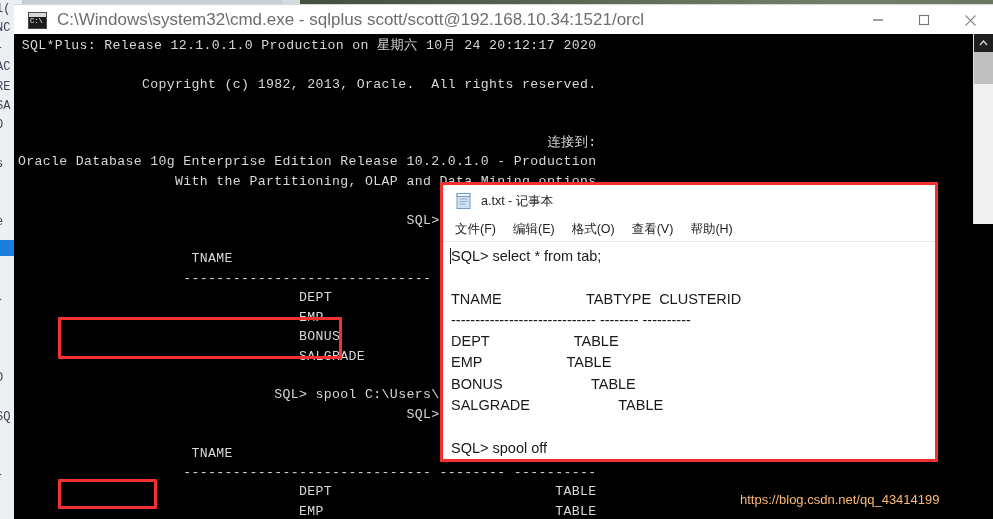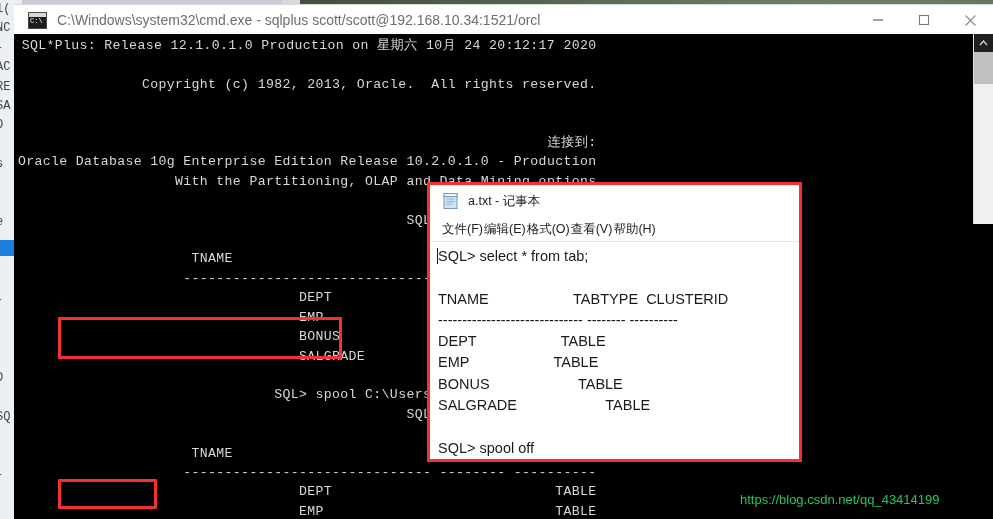--- a/index.html
+++ b/index.html
@@ -54,21 +54,21 @@
     position:relative;flex:none;
   }
   #cmd-icon:before{
     content:"";position:absolute;left:0;top:0;right:0;height:4px;background:#d8d8d8;
   }
   #cmd-icon:after{
     content:"C:\\";position:absolute;left:1px;top:4px;
     font-family:"Liberation Mono",monospace;font-size:7px;color:#ffffff;line-height:9px;
   }
   #cmd-title{
-    font-size:14px;color:#6e6e6e;white-space:nowrap;
+    font-size:17px;color:#6e6e6e;white-space:nowrap;
     font-family:"Liberation Sans",sans-serif;
   }
   .wbtn{
     width:46px;height:30px;display:flex;align-items:center;justify-content:center;
     flex:none;
   }
   .wbtn svg{display:block;}
   #cmd-winbtns{position:absolute;right:0;top:0;display:flex;height:30px;}
 
   #cmd-body{
@@ -105,34 +105,34 @@
   
   .redbox{
     position:absolute;border:3px solid #f43030;border-radius:1px;
     pointer-events:none;
   }
   #redbox-spool-cmd{left:44px;top:313px;width:278px;height:36px;}
   #redbox-spool-off{left:44px;top:475px;width:93px;height:24px;}
 
   
   #notepad{
-    position:absolute;left:427px;top:182px;width:375px;height:280px;
+    position:absolute;left:440px;top:182px;width:498px;height:280px;
     border:3px solid #f43030;background:#ffffff;box-sizing:border-box;
   }
   #np-titlebar{
     height:32px;display:flex;align-items:center;background:#ffffff;
   }
   #np-icon{
     width:17px;height:18px;margin-left:12px;margin-right:9px;flex:none;position:relative;
   }
   #np-title{
     font-size:12.5px;color:#1d1d1d;font-family:"Liberation Sans",sans-serif;
   }
   #np-menubar{
-    height:24px;display:flex;align-items:center;gap:1px;padding-left:12px;
+    height:24px;display:flex;align-items:center;gap:17px;padding-left:12px;
     background:#ffffff;border-bottom:1px solid #e8e8e8;
   }
   .np-menu{
     font-size:12.5px;color:#1d1d1d;white-space:nowrap;
     font-family:"Liberation Sans",sans-serif;
   }
   #np-content{
     position:relative;height:215px;background:#ffffff;overflow:hidden;
   }
   #np-text{
@@ -140,21 +140,21 @@
     font-family:"Liberation Sans",sans-serif;
     font-size:14.5px;line-height:21.3px;color:#1a1a1a;white-space:pre;
   }
   #np-caret{
     position:absolute;left:7px;top:6px;width:1px;height:16px;background:#1a1a1a;
   }
 
   
   #watermark{
     position:absolute;left:740px;top:492px;
-    font-size:13px;color:#22c55e;white-space:nowrap;
+    font-size:13px;color:#fdba74;white-space:nowrap;
     font-family:"Liberation Sans",sans-serif;
   }
 </style>
 </head>
 <body>
 
 <div id="desktop"></div>
 <div id="desktop-white"></div>
 
 <div id="bg-topstrip"></div>

